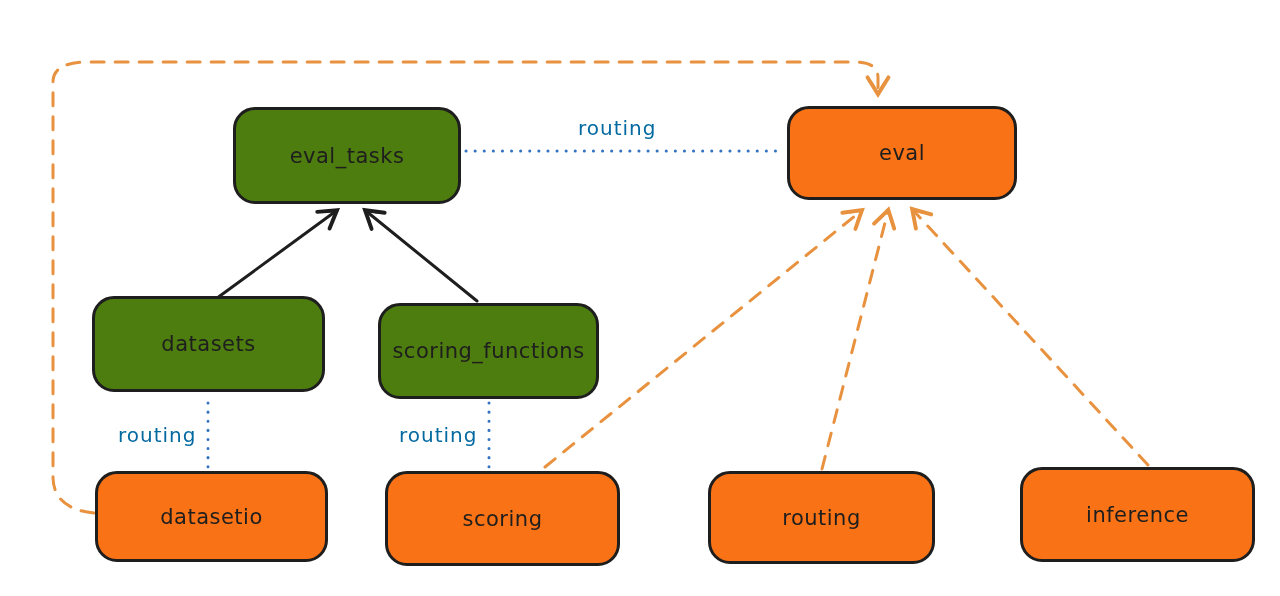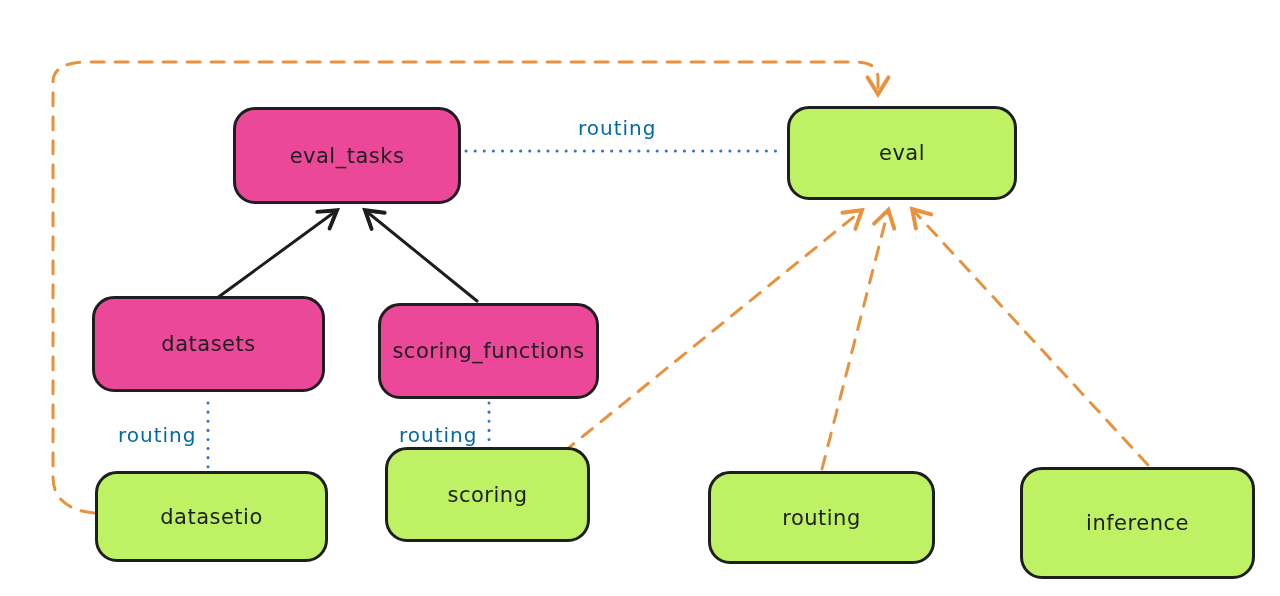--- a/index.html
+++ b/index.html
@@ -14,22 +14,22 @@
   .node{
     position:absolute;
     border:3px solid #1e1e1e;
     border-radius:22px;
     display:flex;align-items:center;justify-content:center;
     box-sizing:border-box;
     color:#1e1e1e;
     font-size:21px;
     letter-spacing:0.5px;
   }
-  .node.blue{background:#ec4899;}
-  .node.green{background:#bef264;}
+  .node.blue{background:#4d7c0f;}
+  .node.green{background:#f97316;}
   .edge-label{
     position:absolute;
     color:#0369a1;
     font-size:20px;
     font-weight:400;
     letter-spacing:1px;
     white-space:nowrap;
   }
 </style>
 </head>
@@ -75,29 +75,29 @@
   </div>
 
   <div class="node blue" style="left:378px;top:303px;width:221px;height:96px">
     <span>scoring_functions</span>
   </div>
 
   <div class="node green" style="left:95px;top:471px;width:233px;height:91px">
     <span>datasetio</span>
   </div>
 
-  <div class="node green" style="left:385px;top:447px;width:205px;height:95px">
+  <div class="node green" style="left:385px;top:471px;width:235px;height:95px">
     <span>scoring</span>
   </div>
 
   <div class="node green" style="left:708px;top:471px;width:227px;height:93px">
     <span>routing</span>
   </div>
 
-  <div class="node green" style="left:1020px;top:467px;width:235px;height:112px">
+  <div class="node green" style="left:1020px;top:467px;width:235px;height:95px">
     <span>inference</span>
   </div>
 
   <div class="edge-label" style="left:578px;top:116px">routing</div>
   <div class="edge-label" style="left:118px;top:423px">routing</div>
   <div class="edge-label" style="left:399px;top:423px">routing</div>
 
 </div>
 
 </body></html>

